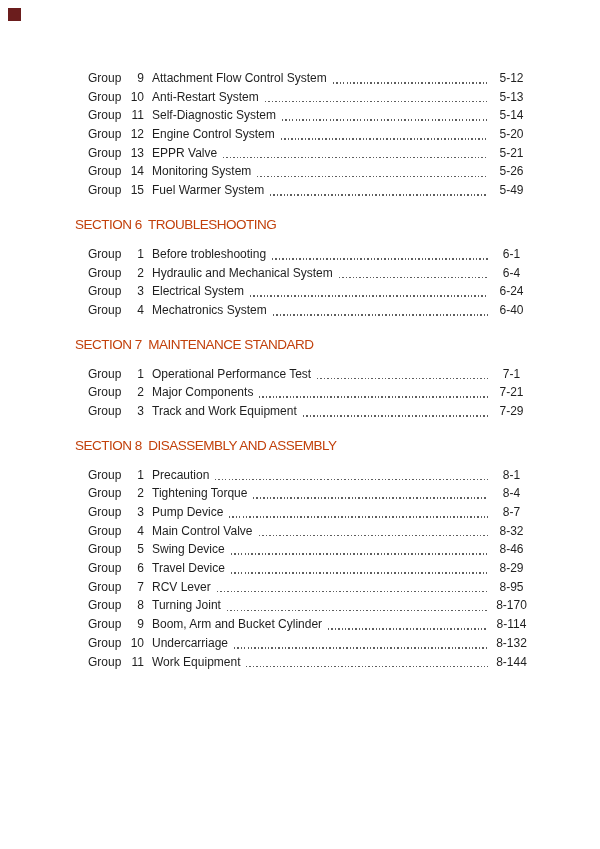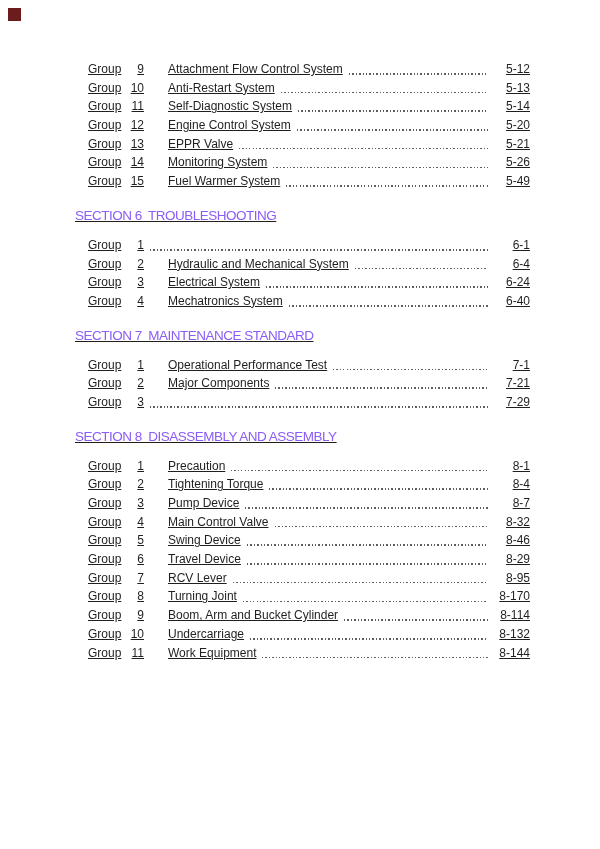--- a/index.html
+++ b/index.html
@@ -17,60 +17,59 @@
     position: absolute;
     left: 8px;
     top: 8px;
     width: 13px;
     height: 13px;
   }
 
   .toc {
     position: absolute;
     left: 75px;
-    top: 60px;
+    top: 69px;
     width: 455px;
     font-size: 12px;
     line-height: 18.7px;
-    text-decoration: underline;
   }
 
   .section-heading {
     font-size: 13.5px;
     font-weight: 400;
     letter-spacing: -0.5px;
     line-height: 20px;
     margin: 15px 0 10px 0;
     white-space: pre;
-    color: #8b5cf6;
+    color: #c2410c;
   }
 
   .group-list { margin-left: 13px; }
 
   .toc-row {
     display: flex;
     align-items: stretch;
     height: 18.7px;
     line-height: 18.7px;
     white-space: nowrap;
   }
 
   .grp-label { width: 36px; flex: none; }
   .grp-num   { width: 20px; flex: none; text-align: right; }
-  .grp-title { margin-left: 24px; flex: none; }
+  .grp-title { margin-left: 8px; flex: none; }
 
   .leader {
     flex: 1 1 auto;
     align-self: flex-end;
     height: 1.6px;
     margin: 0 5px 4px 6px;
     min-width: 10px;
   }
 
-  .page-num { width: 37px; flex: none; text-align: right; }
+  .page-num { width: 37px; flex: none; text-align: center; }
 </style>
 <style>.page{background:#ffffff}.toc{color:#1f1f1f}.corner-mark{background:#6b1d1d}.leader{background-image:repeating-linear-gradient(to right,#5d5d5d 0 1.3px, transparent 1.3px 3.4px)}</style></head>
 <body>
 
 <div class="page">
   <div class="corner-mark"></div>
   <div class="toc">
       <section class="toc-section">
         <div class="group-list">
           <div class="toc-row">
@@ -123,20 +122,21 @@
             <span class="page-num">5-49</span>
           </div>
         </div>
       </section>
       <section class="toc-section">
         <h2 class="section-heading">SECTION 6  TROUBLESHOOTING</h2>
         <div class="group-list">
           <div class="toc-row">
             <span class="grp-label">Group</span>
             <span class="grp-num">1</span>
+            <span class="grp-title">Before trobleshooting</span>
             <span class="leader"></span>
             <span class="page-num">6-1</span>
           </div>
           <div class="toc-row">
             <span class="grp-label">Group</span>
             <span class="grp-num">2</span>
             <span class="grp-title">Hydraulic and Mechanical System</span>
             <span class="leader"></span>
             <span class="page-num">6-4</span>
           </div>
@@ -169,20 +169,21 @@
           <div class="toc-row">
             <span class="grp-label">Group</span>
             <span class="grp-num">2</span>
             <span class="grp-title">Major Components</span>
             <span class="leader"></span>
             <span class="page-num">7-21</span>
           </div>
           <div class="toc-row">
             <span class="grp-label">Group</span>
             <span class="grp-num">3</span>
+            <span class="grp-title">Track and Work Equipment</span>
             <span class="leader"></span>
             <span class="page-num">7-29</span>
           </div>
         </div>
       </section>
       <section class="toc-section">
         <h2 class="section-heading">SECTION 8  DISASSEMBLY AND ASSEMBLY</h2>
         <div class="group-list">
           <div class="toc-row">
             <span class="grp-label">Group</span>

